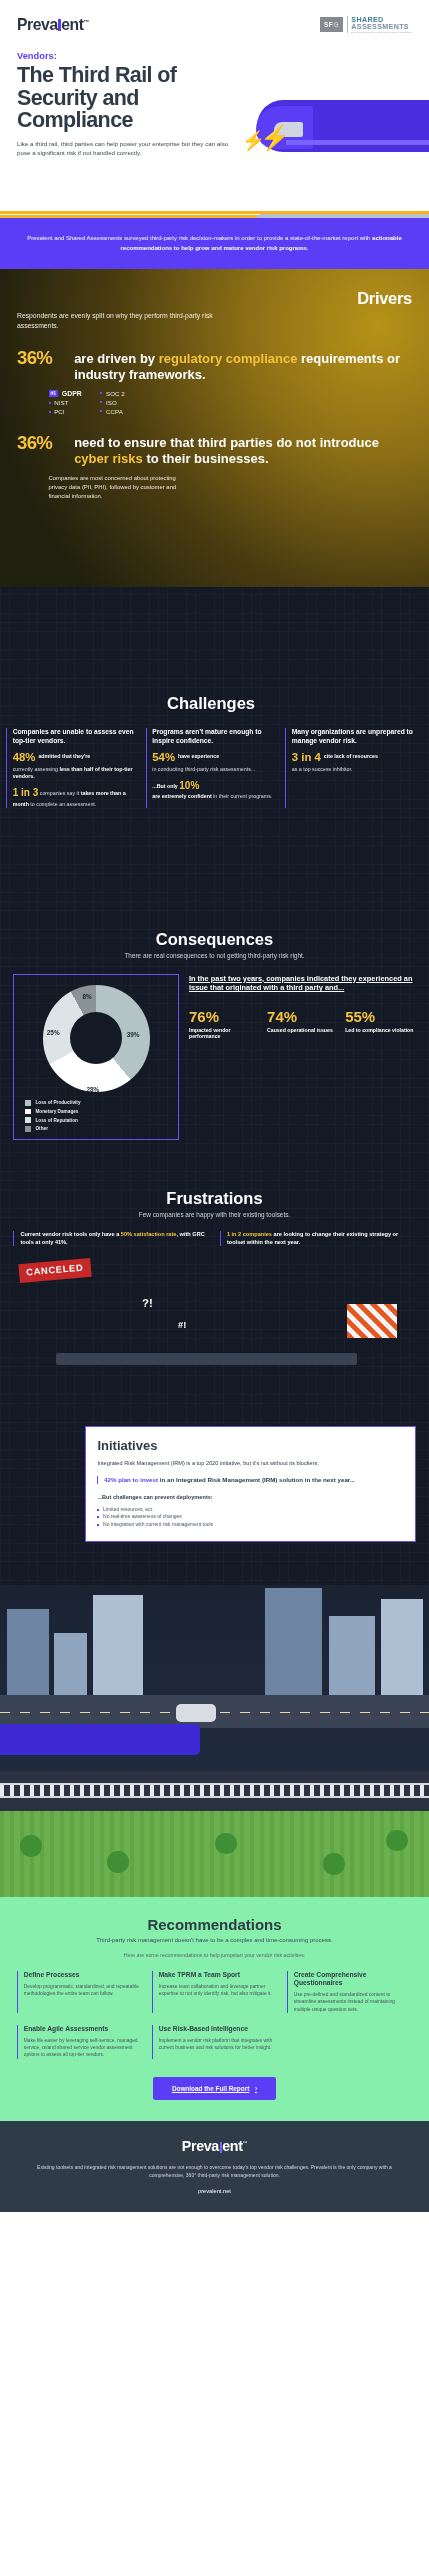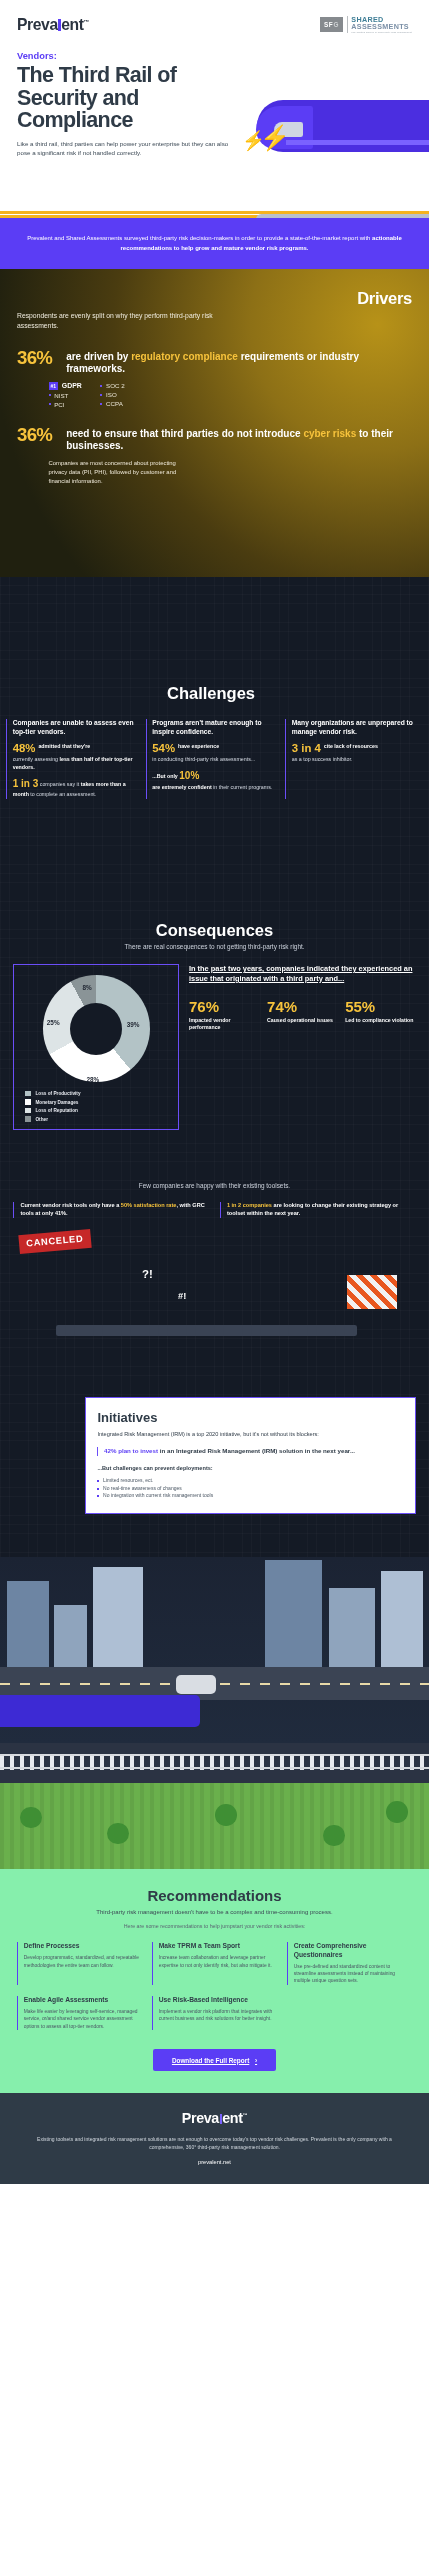--- a/index.html
+++ b/index.html
@@ -50,23 +50,23 @@
   
   .drivers {
     position:relative;
     background:
       radial-gradient(circle at 88% 18%, #b79218 0%, #8d7016 28%, #4a3c10 58%, #20200f 85%),
       #1a1a14;
     padding:20px 17px 86px 17px; color:#fff; overflow:hidden; min-height:308px;
   }
   .sec-title { font-size:16.5px; font-weight:bold; letter-spacing:-0.3px;text-align:right; }
   .sec-sub { font-size:6.8px; line-height:1.45; margin-top:2.9px; color:#f0ecdf; max-width:215px; }
-  .stat-row { display:flex; align-items:flex-start; gap:14px; margin-top:18.6px; position:relative; z-index:3; }
+  .stat-row { display:flex; align-items:flex-start; gap:22px; margin-top:18.6px; position:relative; z-index:3; }
   .big-pct { color:#f7c33c; font-size:18.6px; font-weight:bold; line-height:1; letter-spacing:-0.7px; flex:0 0 auto; }
-  .stat-txt { font-size:10px; font-weight:bold; line-height:1.22; padding-top:1.4px; }
+  .stat-txt { font-size:13px; font-weight:bold; line-height:1.22; padding-top:1.4px; }
   .gold { color:#f7c33c; }
   .reg-list { display:flex; gap:18.6px; margin:7.2px 0 0 31.5px; position:relative; z-index:3; }
   .reg-col { display:flex; flex-direction:column; gap:2.1px; }
   .reg-item { font-size:6.2px; color:#e9e4d5; display:flex; align-items:center; gap:3.6px; }
   .dot { width:2.1px; height:2.1px; background:#6b4ef8; display:inline-block; }
   .rank { background:#5b3df5; color:#fff; font-size:5px; font-weight:bold; padding:0.7px 2.1px; }
   .reg-item.first { color:#fff; font-weight:bold; font-size:6.9px; }
   .note { font-size:5.9px; color:#efe9d9; line-height:1.5; margin:7.2px 0 0 31.5px; max-width:147px; position:relative; z-index:3; }
 
   
@@ -347,20 +347,21 @@
             <div class="c">
               <div class="v">55%</div>
               <div class="t">Led to compliance violation</div>
             </div>
           </div>
         </div>
       </div>
     </div>
 
     <div class="frustrations">
+      <h2 class="sec-title-c">Frustrations</h2>
       <p class="sec-sub-c">Few companies are happy with their existing toolsets.</p>
       <div class="frus-cards">
         <div class="card2"><b>Current vendor risk tools only have a </b><span class="hl">50% satisfaction rate</span><b>, with GRC tools at only 41%.</b></div>
         <div class="card2"><span class="hl">1 in 2 companies</span><b> are looking to change their existing strategy or toolset within the next year.</b></div>
       </div>
 
       <div style="position:relative;height:114px;margin-top:7.2px;">
         <div style="position:absolute;left:5.7px;top:7.2px;background:#c62828;color:#fff;font-weight:bold;font-size:9.3px;padding:4.3px 7.2px;transform:rotate(-5deg);letter-spacing:0.7px;">CANCELED</div>
         <div style="position:absolute;left:129px;top:43px;color:#fff;font-size:11.4px;font-weight:bold;">?!</div>
         <div style="position:absolute;left:165px;top:66px;color:#fff;font-size:9.3px;font-weight:bold;">#!</div>

